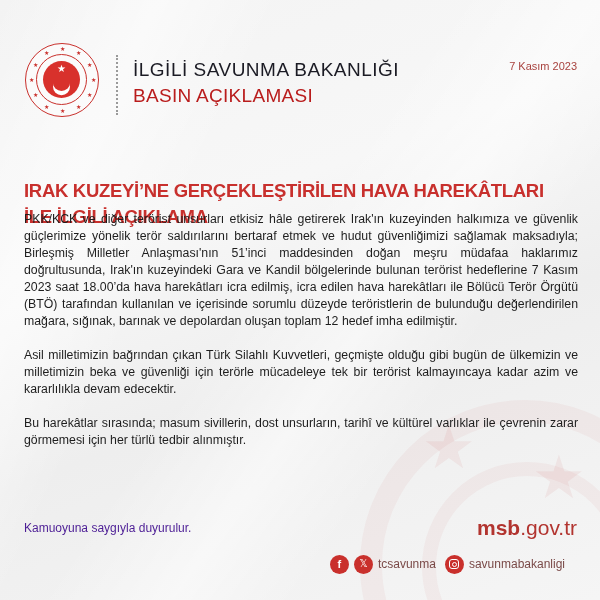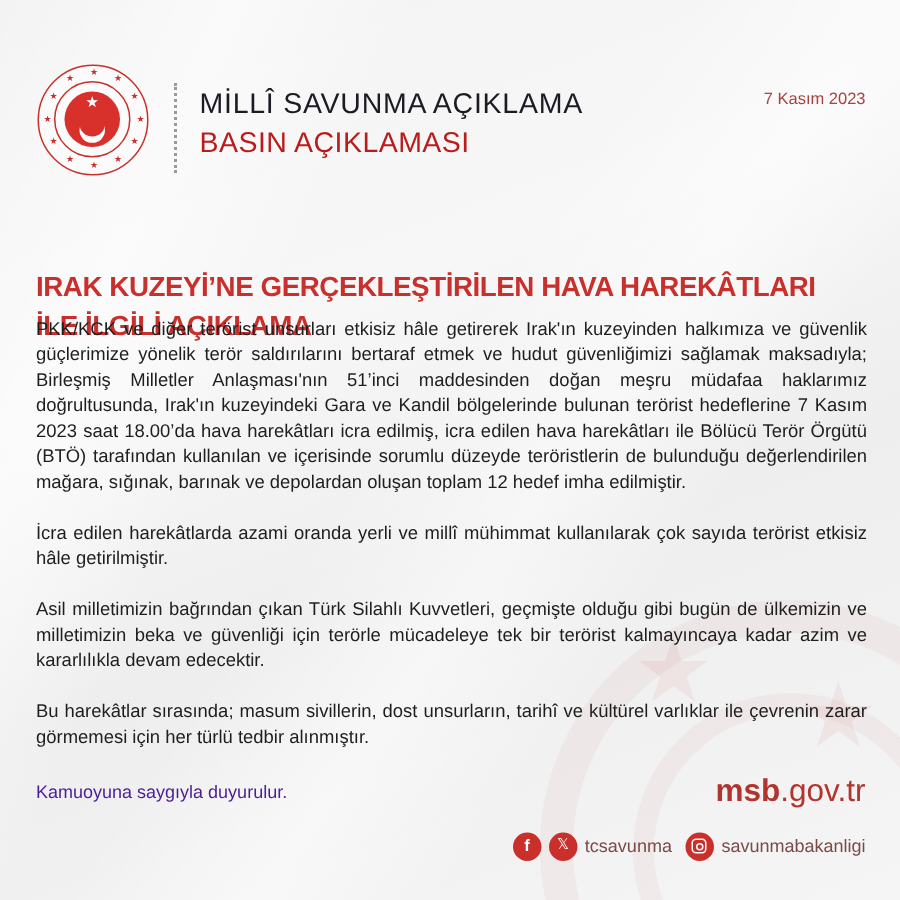--- a/index.html
+++ b/index.html
@@ -135,42 +135,41 @@
     <span class="dot" style="left:18px;top:61px;">★</span>
     <span class="dot" style="left:50px;top:61px;">★</span>
     <span class="dot" style="left:34px;top:65px;">★</span>
     <div class="ring"></div>
     <div class="disc">
       <div class="crescent"></div>
       <span class="cstar">★</span>
     </div>
   </div>
   <div class="divider"></div>
-  <div class="ministry">MİLLÎ SAVUNMA AÇIKLAMA</div>
+  <div class="ministry">İLGİLİ SAVUNMA BAKANLIĞI</div>
   <div class="subtitle">BASIN AÇIKLAMASI</div>
   <div class="date">7 Kasım 2023</div>
 </div>
 
 <div class="title">
   <div>IRAK KUZEYİ’NE GERÇEKLEŞTİRİLEN HAVA HAREKÂTLARI</div>
   <div>İLE İLGİLİ AÇIKLAMA</div>
 </div>
 
 <div class="body">
   <p><span>PKK/KCK ve diğer terörist unsurları etkisiz hâle getirerek Irak'ın kuzeyinden halkımıza ve güvenlik güçlerimize yönelik terör saldırılarını bertaraf etmek ve hudut güvenliğimizi sağlamak maksadıyla; Birleşmiş Milletler Anlaşması'nın 51’inci maddesinden doğan meşru müdafaa haklarımız doğrultusunda, Irak'ın kuzeyindeki </span><b>Gara ve Kandil</b><span> bölgelerinde bulunan terörist hedeflerine </span><b>7 Kasım 2023 saat 18.00’da</b><span> hava harekâtları icra edilmiş, icra edilen hava harekâtları ile Bölücü Terör Örgütü (BTÖ) tarafından kullanılan ve içerisinde sorumlu düzeyde teröristlerin de bulunduğu değerlendirilen mağara, sığınak, barınak ve depolardan oluşan toplam </span><b>12</b><span> hedef imha edilmiştir.</span></p>
-  <p>İcra edilen harekâtlarda azami oranda yerli ve millî mühimmat kullanılarak çok sayıda terörist etkisiz hâle getirilmiştir.</p>
   <p>Asil milletimizin bağrından çıkan Türk Silahlı Kuvvetleri, geçmişte olduğu gibi bugün de ülkemizin ve milletimizin beka ve güvenliği için terörle mücadeleye tek bir terörist kalmayıncaya kadar azim ve kararlılıkla devam edecektir.</p>
   <p>Bu harekâtlar sırasında; masum sivillerin, dost unsurların, tarihî ve kültürel varlıklar ile çevrenin zarar görmemesi için her türlü tedbir alınmıştır.</p>
 </div>
 
 <div class="closing">Kamuoyuna saygıyla duyurulur.</div>
 
 <div class="site"><b>msb</b><span>.gov.tr</span></div>
 
 <div class="social">
   <div class="sicon">f</div>
   <div class="sicon" style="font-size:10px;font-weight:400;">𝕏</div>
   <span class="handle">tcsavunma</span>
   <div class="sicon insta">
       <div class="sq"></div>
     </div>
-  <span class="handle" style="margin-right:0;">savunmabakanligi</span>
+  <span class="handle" style="margin-right:12px;">savunmabakanligi</span>
 </div>
 
 </body></html>

